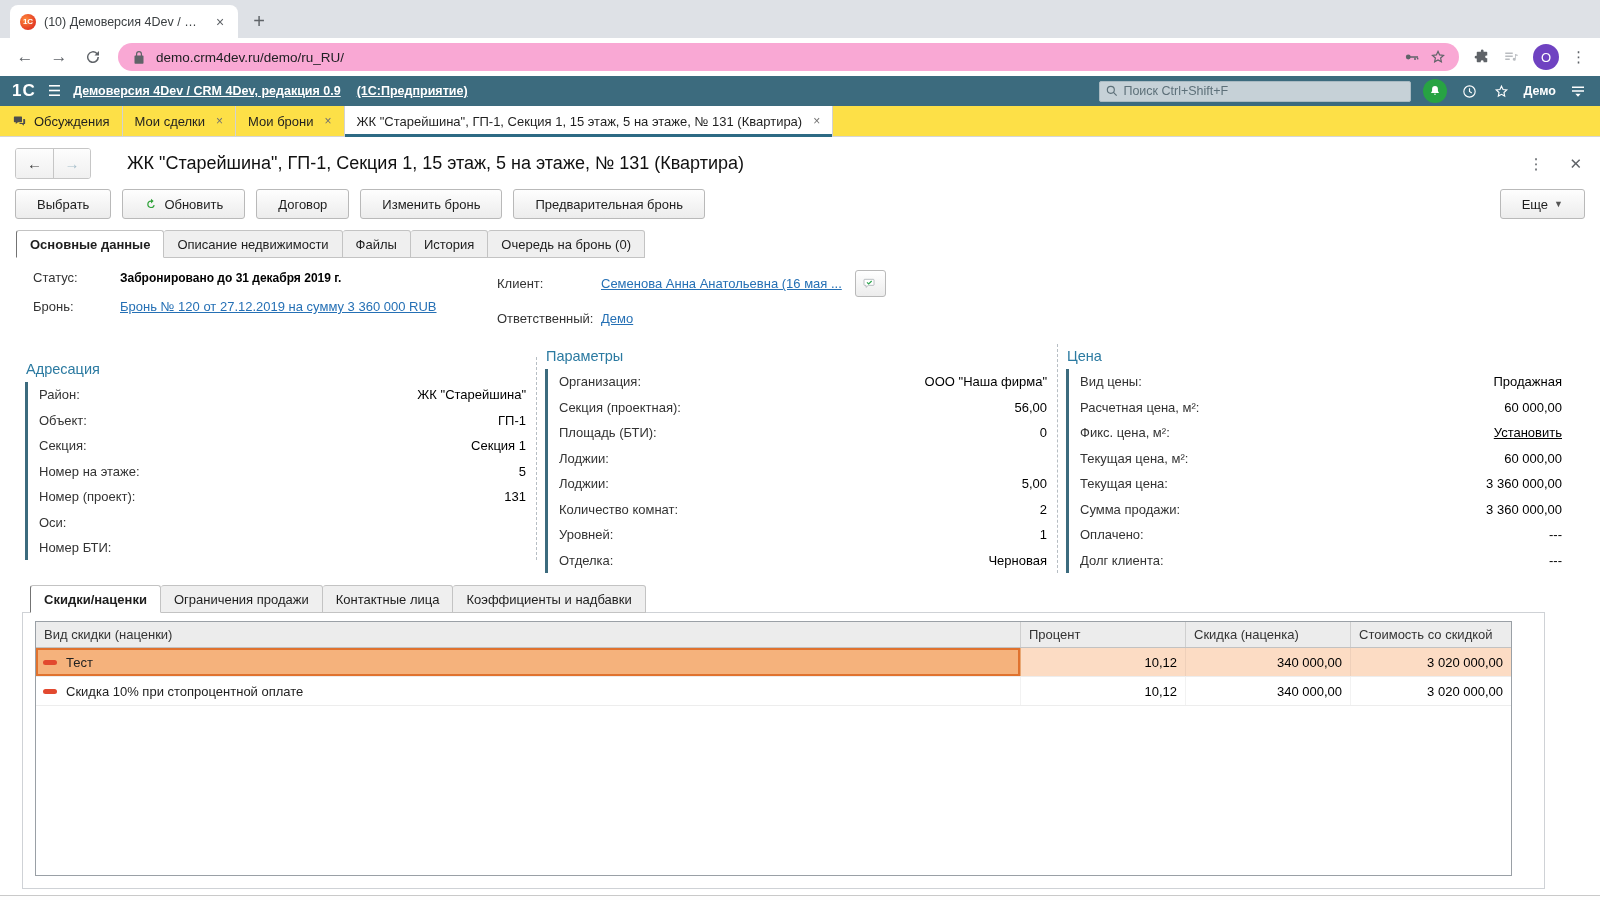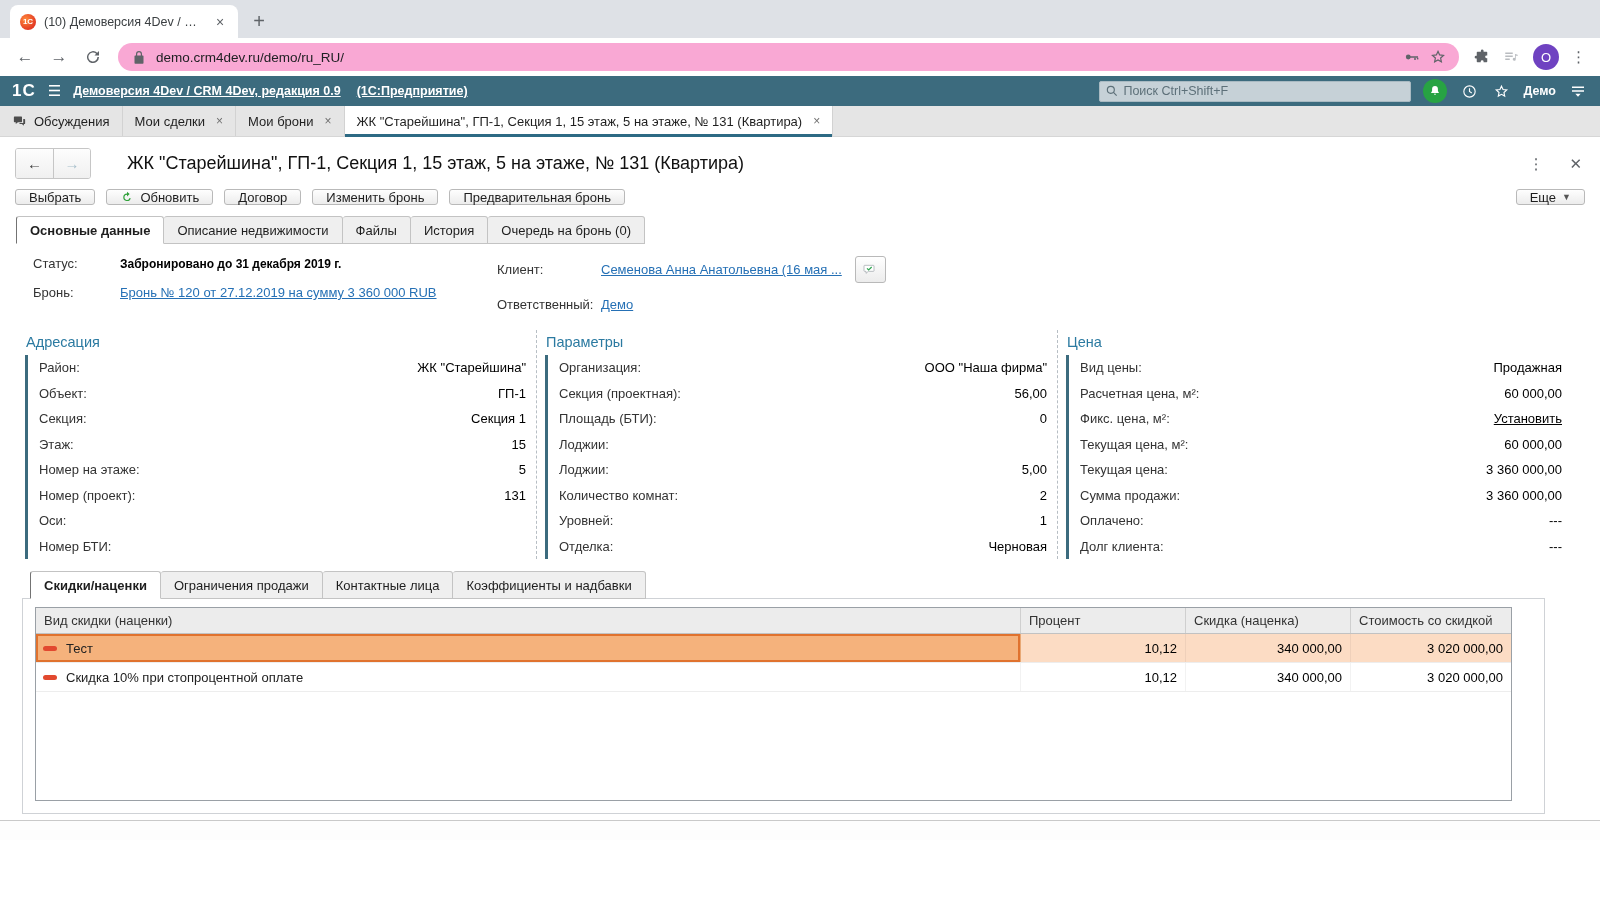--- a/index.html
+++ b/index.html
@@ -37,39 +37,39 @@
   .hdr-search { margin-left:auto; width:312px; height:21px; background:#c6d1d7; border:1px solid #a9bac2;
     border-radius:2px; display:flex; align-items:center; padding:0 5px; gap:4px; }
   .hdr-search input { border:0; outline:0; background:transparent; flex:1; font-size:12.5px; color:#3d4f59;
     font-family:"Liberation Sans", sans-serif; }
   .hdr-search input::placeholder { color:#5d7079; }
   .bell { width:24px; height:24px; border-radius:50%; background:#27a343; display:flex; align-items:center; justify-content:center; }
   .hicon { width:20px; height:20px; display:flex; align-items:center; justify-content:center; }
   .hdr-user { font-size:12.5px; font-weight:bold; }
 
   
-  .wsbar { height:31px; background:#e5e5e5; border-bottom:1px solid #d6d6d6; display:flex; align-items:stretch; }
+  .wsbar { height:31px; background:#fde047; border-bottom:1px solid #d6d6d6; display:flex; align-items:stretch; }
   .ws-tab { position:relative; display:flex; align-items:center; gap:7px; padding:0 12px;
     border-right:1px solid #d2d2d2; font-size:13px; color:#1f1f1f; white-space:nowrap; }
   .ws-tab .x { color:#707070; font-size:12px; margin-left:4px; }
   .ws-tab.active { background:#fff; }
   .ws-tab.active::after { content:""; position:absolute; left:0; right:0; bottom:-1px; height:3px; background:#2d6a84; }
 
   
   .titlerow { display:flex; align-items:center; padding:11px 18px 7px 15px; }
   .navpair { display:flex; border:1px solid #c6c6c6; border-radius:3px; overflow:hidden; }
   .navbtn { width:37px; height:29px; display:flex; align-items:center; justify-content:center;
     background:linear-gradient(#fdfdfd,#f0f0f0); font-size:15px; color:#3c3c3c; }
   .navbtn.fwd { border-left:1px solid #c6c6c6; color:#a9c0cc; }
   .page-title { font-size:18px; color:#111; margin-left:36px; flex:1; white-space:nowrap; overflow:hidden; }
   .title-ic { color:#5f6368; font-size:15px; margin-left:26px; }
 
   
   .cmdbar { display:flex; align-items:center; padding:3px 15px 11px; gap:11px; }
-  .btn { height:16px; padding:0 13px; background:linear-gradient(#fefefe,#ececec); border:1px solid #b9b9b9;
+  .btn { height:30px; padding:0 21px; background:linear-gradient(#fefefe,#ececec); border:1px solid #b9b9b9;
     border-radius:3px; font-size:13px; color:#1e1e1e; display:inline-flex; align-items:center; gap:6px; white-space:nowrap; }
   .btn .caret { font-size:9px; color:#555; }
   .btn-more { margin-left:auto;justify-content:flex-end; }
 
   
   .ftabs { display:flex; padding:0 0 0 16px; }
   .ftab { height:28px; padding:0 13px; display:flex; align-items:center; font-size:13px; color:#1e1e1e;
     background:#efefef; border:1px solid #c3c3c3; border-left:none; border-radius:3px 3px 0 0; white-space:nowrap; }
   .ftab:first-child { border-left:1px solid #737373;font-weight:bold; }
   .ftab.active { background:#fff; border-bottom-color:#fff; }
@@ -94,21 +94,21 @@
   .sec-3 { flex:1; margin-left:8px; }
   .sec-title { color:#2b7aa1; font-size:14.5px; margin:2px 0 5px 1px; }
   .sec-body { border-left:3px solid #3c6b7e; padding-left:11px; }
   .srow { display:flex; justify-content:space-between; align-items:center; height:25.5px; }
   .slabel { color:#333; }
   .sval { color:#000; text-align:right; }
 
   
   .pane { margin:12px 55px 0 22px; }
   .pane-tabs { display:flex; padding-left:8px; }
-  .pane-frame { border:1px solid #cfd2d6; margin-top:-1px; padding:8px 32px 12px 12px; height:216px; }
+  .pane-frame { border:1px solid #cfd2d6; margin-top:-1px; padding:8px 32px 12px 12px; height:277px; }
   .grid { border:1px solid #9aa0a6; height:100%; display:flex; flex-direction:column; background:#fff; }
   .ghead { display:flex; background:#ececec; border-bottom:1px solid #c2c2c2; flex:none; }
   .gh { padding:5px 8px; color:#333; border-right:1px solid #cfcfcf; white-space:nowrap; }
   .c-name { flex:1; min-width:0; }
   .c-pct { width:165px; flex:none; }
   .c-dsc { width:165px; flex:none; }
   .c-tot { width:160px; flex:none; border-right:none !important; }
   .grow-area { flex:1; }
   .grow2 { display:flex; height:29px; border-bottom:1px solid #ededed; flex:none; }
   .gc { display:flex; align-items:center; border-right:1px solid rgba(0,0,0,0.05); }
@@ -306,24 +306,20 @@
           <span class="slabel">Район:</span>
           <span class="sval">ЖК "Старейшина"</span>
         </div>
       <div class="srow">
           <span class="slabel">Объект:</span>
           <span class="sval">ГП-1</span>
         </div>
       <div class="srow">
           <span class="slabel">Секция:</span>
           <span class="sval">Секция 1</span>
-        </div>
-      <div class="srow">
-          <span class="slabel">Этаж:</span>
-          <span class="sval">15</span>
         </div>
       <div class="srow">
           <span class="slabel">Номер на этаже:</span>
           <span class="sval">5</span>
         </div>
       <div class="srow">
           <span class="slabel">Номер (проект):</span>
           <span class="sval">131</span>
         </div>
       <div class="srow">

